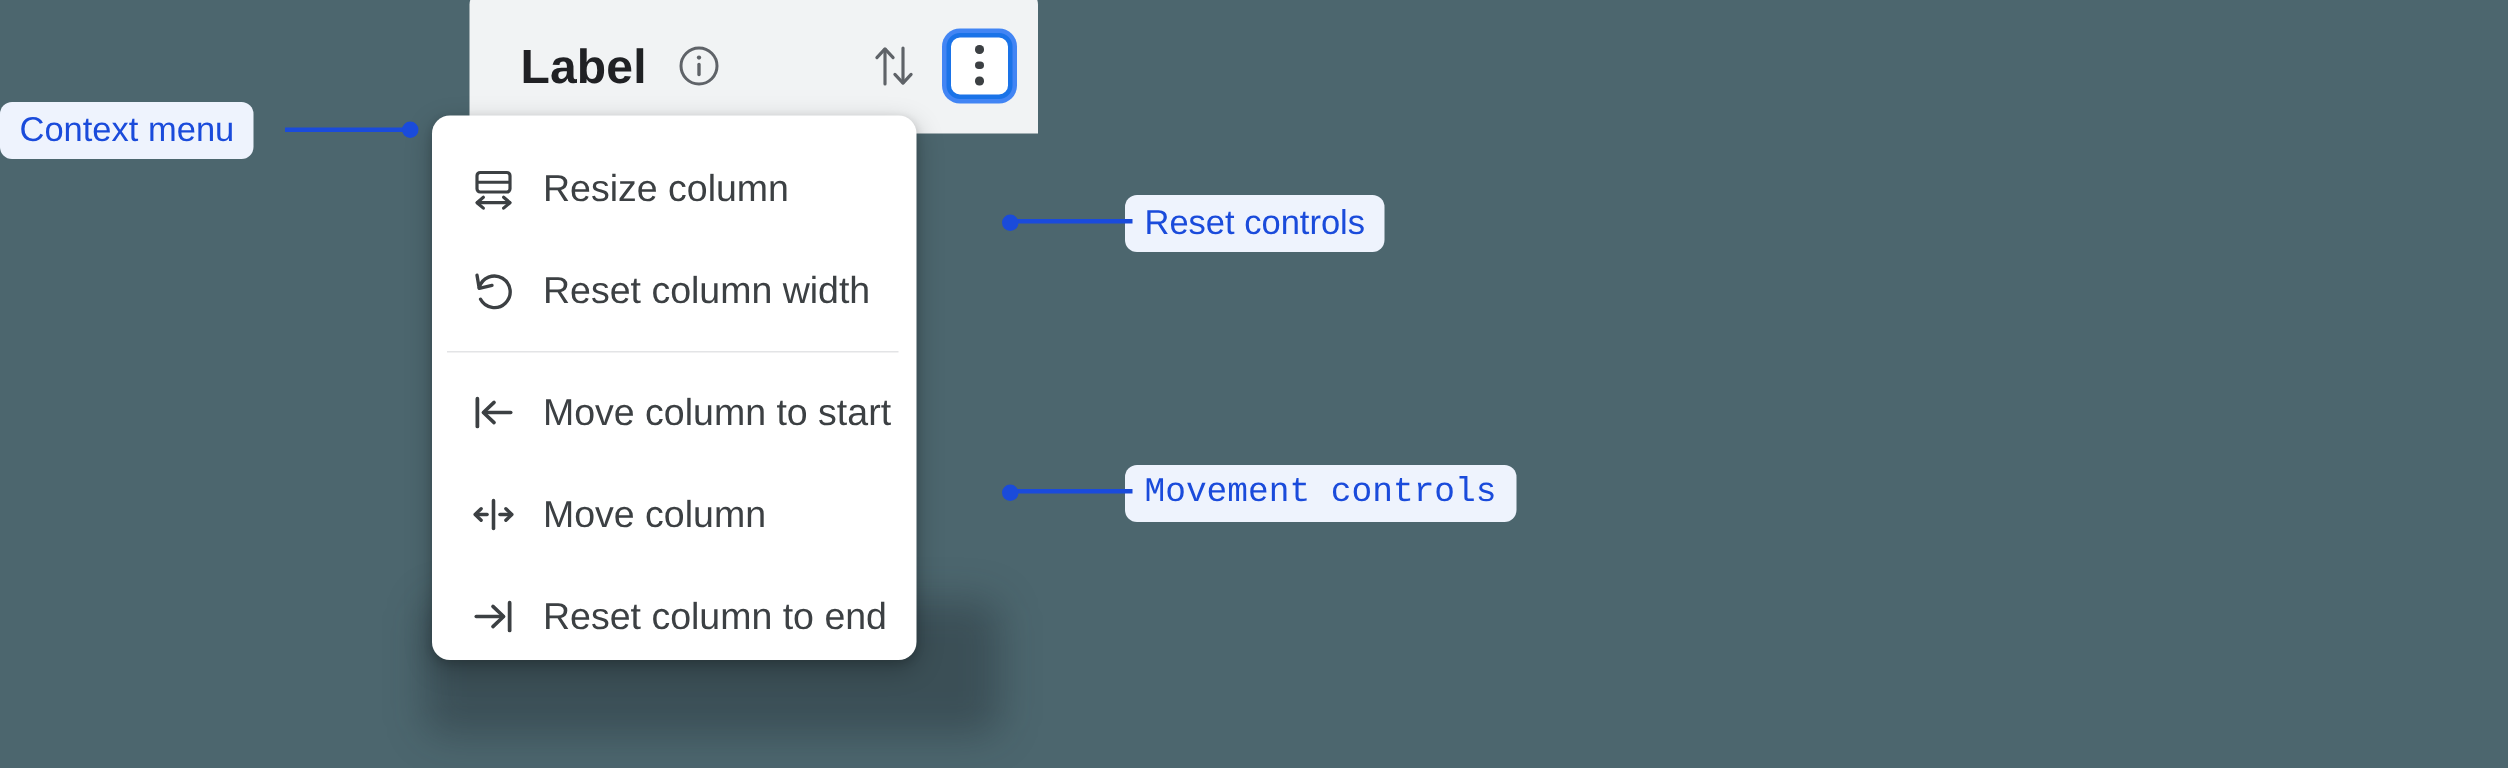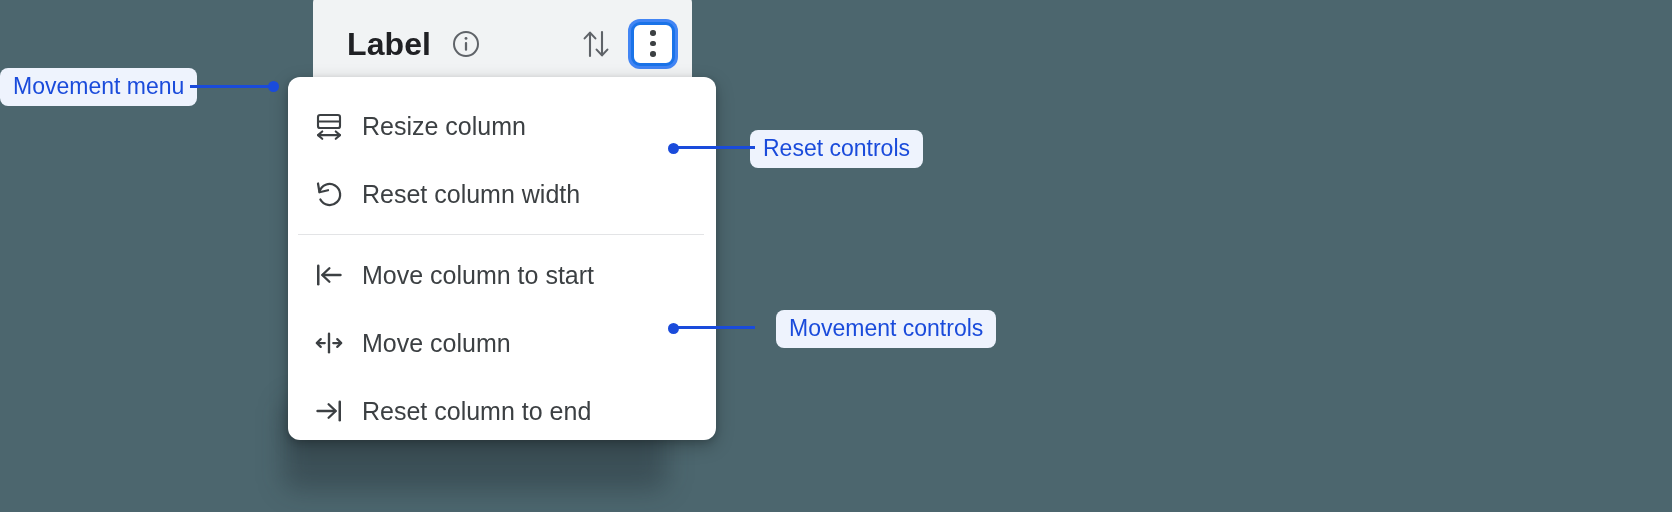--- a/index.html
+++ b/index.html
@@ -93,21 +93,21 @@
     border-radius: 14px;
     background: rgba(20,26,32,0.30);
     filter: blur(13px);
   }
 
   
   #context-menu {
     position: absolute;
     left: 288px;
     top: 77px;
-    width: 428px;
+    width: 323px;
     height: 363px;
     background: #ffffff;
     border-radius: 12px;
     box-shadow: 0 6px 18px rgba(0,0,0,0.26), 0 2px 6px rgba(0,0,0,0.14);
     box-sizing: border-box;
     padding-top: 15px;
     overflow: hidden;
   }
   .menu-item {
     height: 68px;
@@ -161,21 +161,21 @@
   }
 
   #anno-context-pill { left: 0px;   top: 68px; }
   #anno-context-line { left: 190px; top: 85px;  width: 85px; }
   #anno-context-dot  { left: 268px; top: 81px; }
 
   #anno-resize-pill  { left: 750px; top: 130px; }
   #anno-resize-line  { left: 675px; top: 146px; width: 80px; }
   #anno-resize-dot   { left: 668px; top: 143px; }
 
-  #anno-move-pill    { left: 776px; top: 310px; }
+  #anno-move-pill    { left: 750px; top: 310px; font-family: Liberation Mono, monospace; }
   #anno-move-line    { left: 675px; top: 326px; width: 80px; }
   #anno-move-dot     { left: 668px; top: 323px; }
 </style>
 </head>
 <body>
 
 <div id="table-body-shadow"></div>
 
 <div id="column-header">
   <span class="hdr-title">Label</span>
@@ -249,21 +249,21 @@
     <svg class="mi-icon" viewBox="0 0 24 24" fill="none">
       <path d="M20.6 4.6 L20.6 19.4" stroke="#3c4043" stroke-width="2" stroke-linecap="round"></path>
       <path d="M2.8 12 L17.0 12" stroke="#3c4043" stroke-width="1.9" stroke-linecap="round"></path>
       <path d="M11.7 6.6 L17.4 12 L11.7 17.4" stroke="#3c4043" stroke-width="1.9" stroke-linecap="round" stroke-linejoin="round"></path>
     </svg>
     <span class="mi-label">Reset column to end</span>
   </div>
 
 </div>
 
-<div class="anno-pill" id="anno-context-pill">Movement menu</div>
+<div class="anno-pill" id="anno-context-pill">Context menu</div>
 <div class="anno-line" id="anno-context-line"></div>
 <div class="anno-dot" id="anno-context-dot"></div>
 
 <div class="anno-pill" id="anno-resize-pill">Reset controls</div>
 <div class="anno-line" id="anno-resize-line"></div>
 <div class="anno-dot" id="anno-resize-dot"></div>
 
 <div class="anno-pill" id="anno-move-pill">Movement controls</div>
 <div class="anno-line" id="anno-move-line"></div>
 <div class="anno-dot" id="anno-move-dot"></div>

